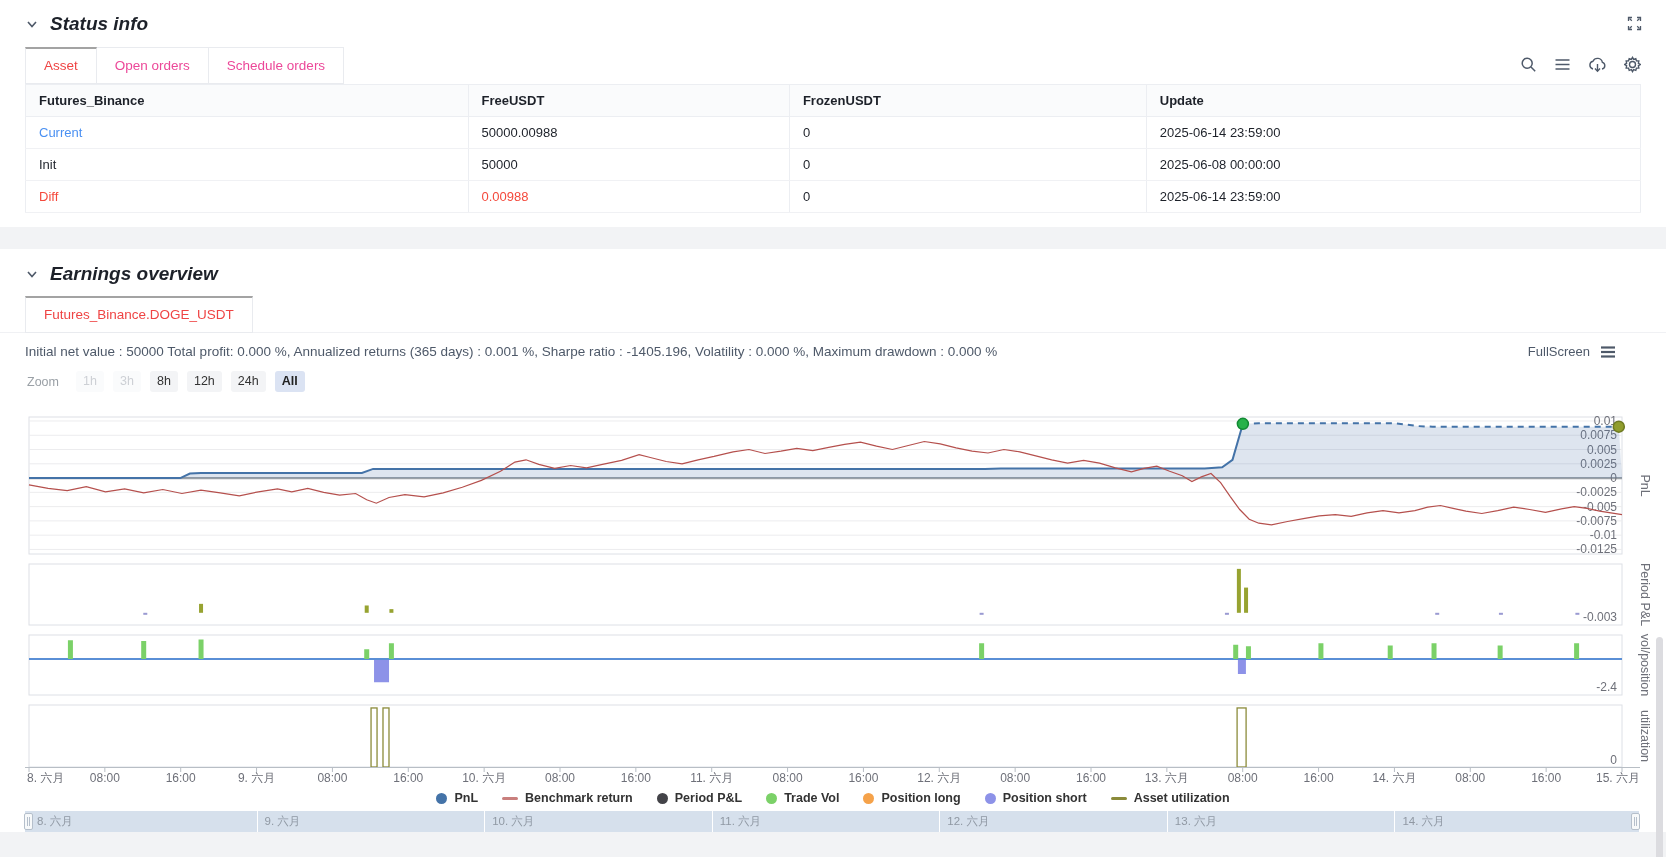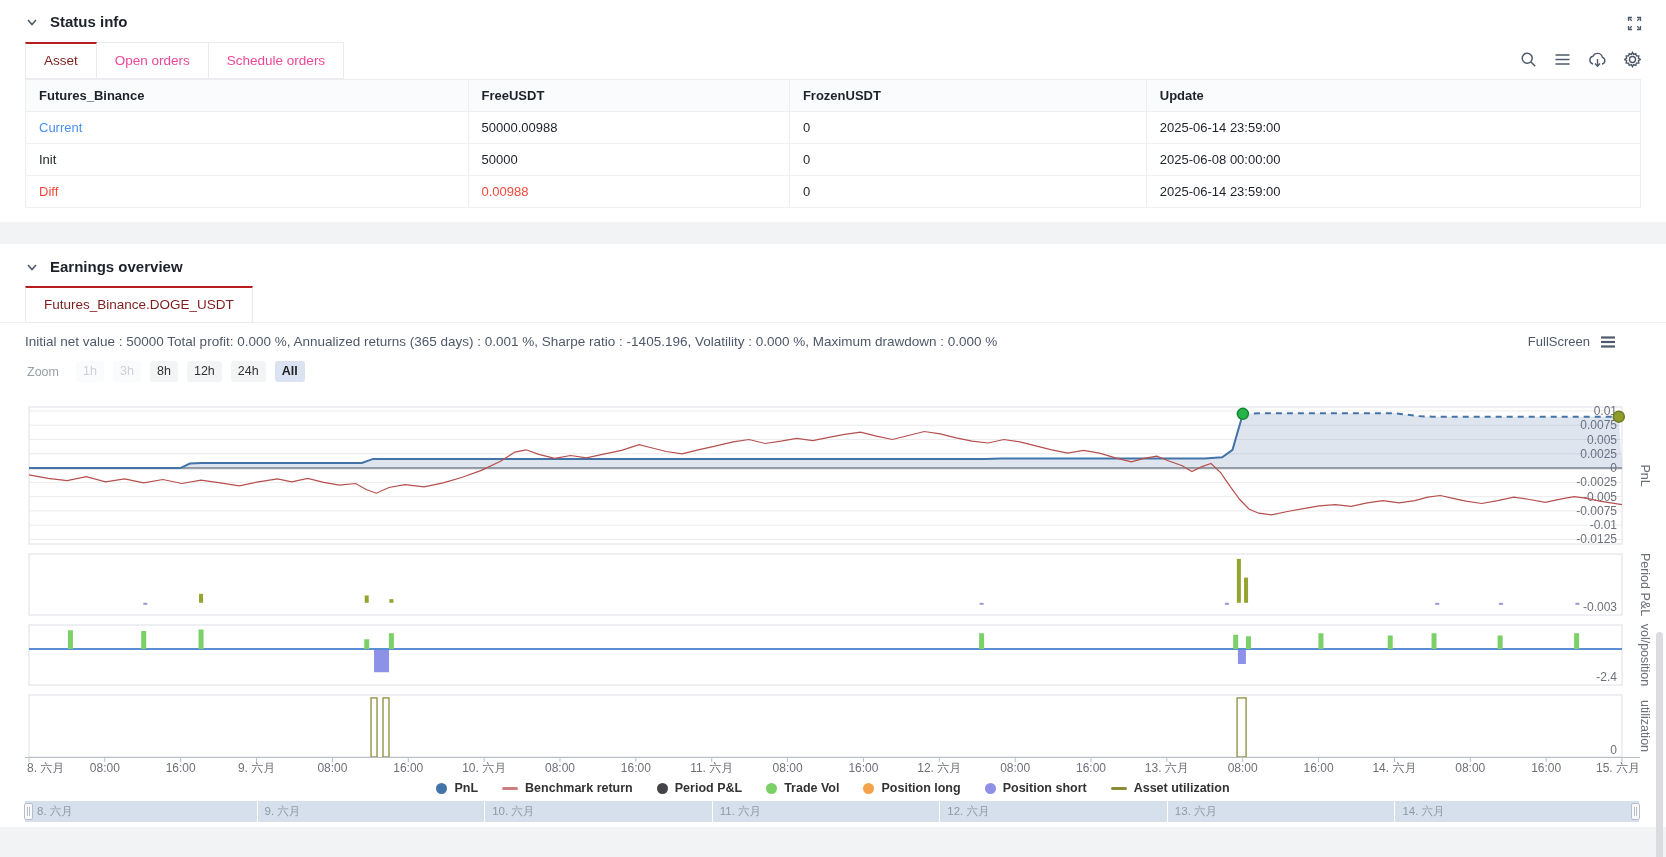--- a/index.html
+++ b/index.html
@@ -3,28 +3,28 @@
 <meta charset="utf-8">
 <style>
   * { margin:0; padding:0; box-sizing:border-box; }
   html,body{ background:#e9ebef; }
   .page{ width:1666px; height:857px; background:#f2f3f5; position:relative; overflow:hidden;
          font-family:"Liberation Sans","DejaVu Sans",sans-serif; }
   .card{ background:#fff; }
   .card1{ padding:13px 25px 14px 25px; position:relative; }
   .card2{ margin-top:22px; padding:14px 0 0 0; position:relative; height:583px; }
   .sec-head{ display:flex; align-items:center; gap:11px; }
-  .sec-title{ font-size:15px; font-weight:bold; color:#1d2129; }
+  .sec-title{ font-size:19px; font-weight:bold; color:#1d2129;font-style:italic; }
   .chev{ width:14px; height:14px; display:inline-flex; cursor:pointer; }
   .corner-ico{ position:absolute; right:24px; top:16px; cursor:pointer; }
   .tabs-row{ display:flex; margin-top:12px; position:relative; }
   .tab{ height:37px; line-height:35px; padding:0 18px; border:1px solid #e9ebef; border-left:none;
         font-size:13.5px; color:#ec4899; background:#fff; cursor:pointer; }
   .tab:first-child{ border-left:1px solid #e9ebef; }
-  .tab.active{ color:#7f1d1d; border-top:2px solid #b91c1c; line-height:33px; }
+  .tab.active{ color:#ef4444; border-top:2px solid #a3a3a3; line-height:33px; }
   .tool-icons{ position:absolute; right:0; top:9px; display:flex; gap:17px; align-items:center; }
   .tool-icons svg{ cursor:pointer; }
   table.status{ width:100%; border-collapse:collapse; font-size:13px; color:#1d2129; margin-top:0; }
   table.status th, table.status td{ text-align:left; padding:8px 13px; border-right:1px solid #eceef2;
         border-bottom:1px solid #f0f1f4; border-left:1px solid #eceef2; height:31px; }
   table.status th{ background:#fafbfc; font-weight:bold; border-top:1px solid #eceef2; border-bottom:1px solid #eceef2; }
   .c-link{ color:#4a90f2; } .c-red{ color:#f4493c; }
   .card2 .inner{ padding:0 25px; }
   .tab-divider{ border-bottom:1px solid #f0f1f4; margin-top:-1px; }
   .stats-row{ display:flex; align-items:center; margin-top:11px; padding:0 25px; }

